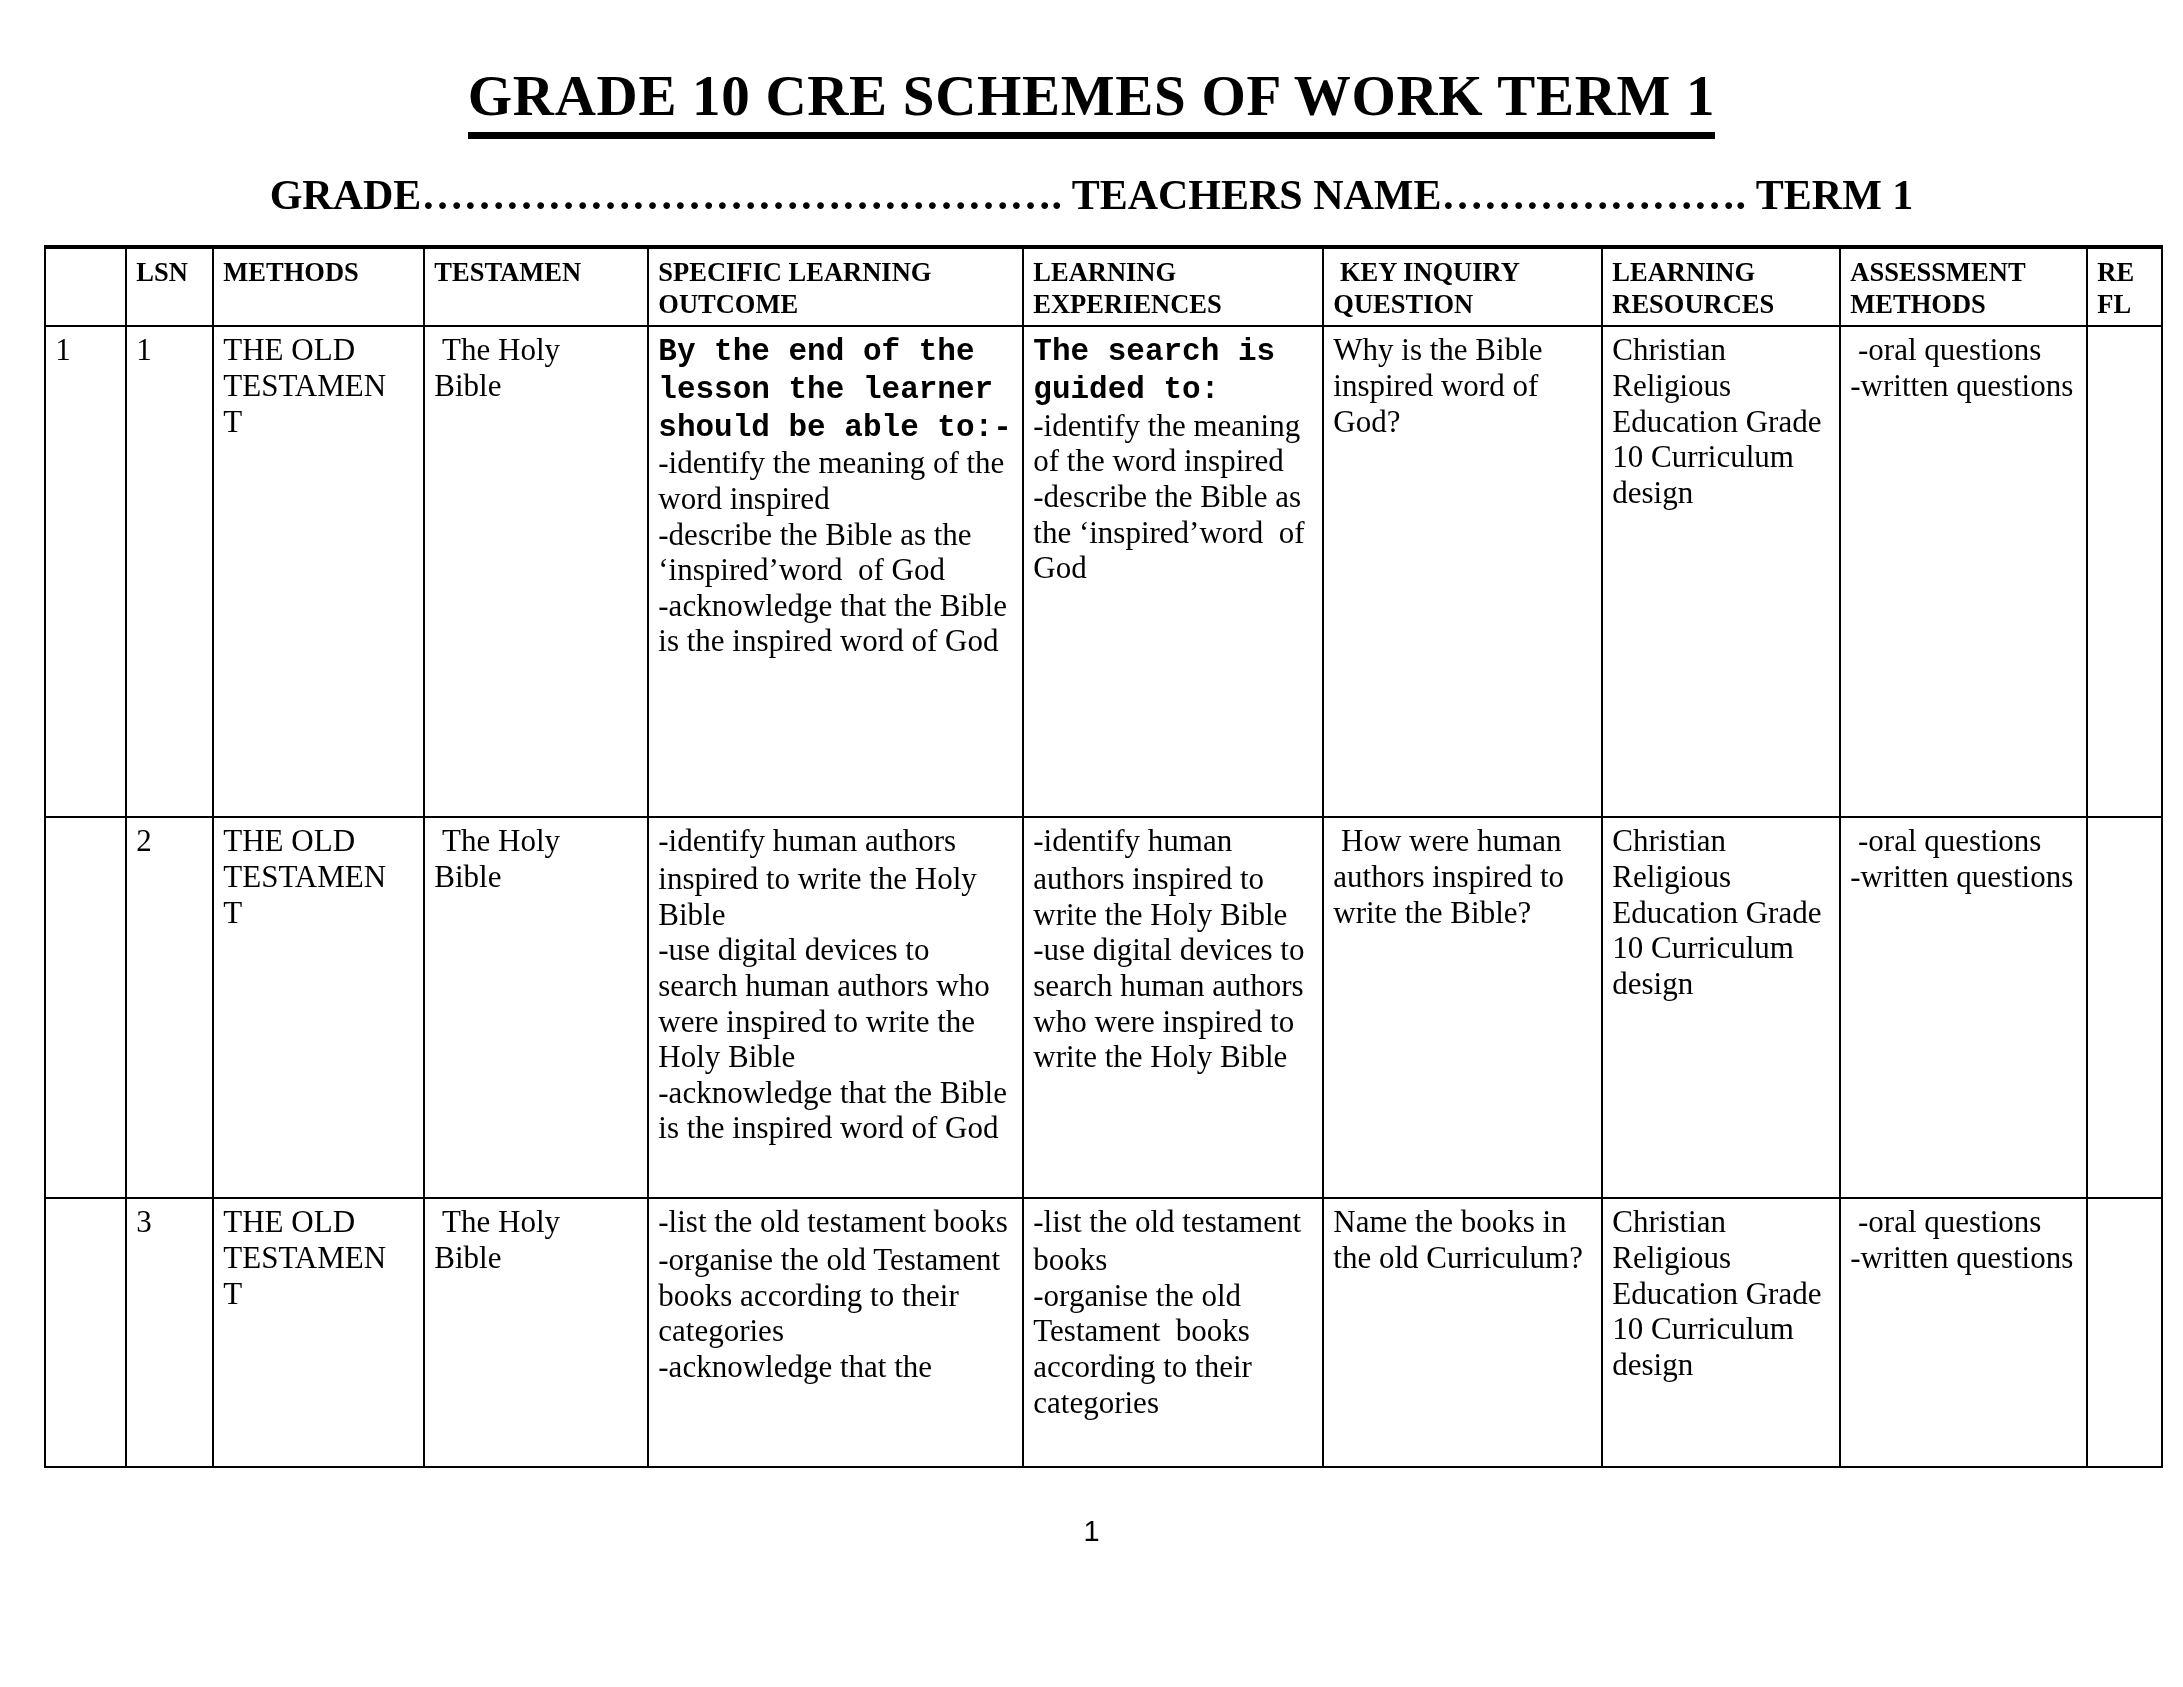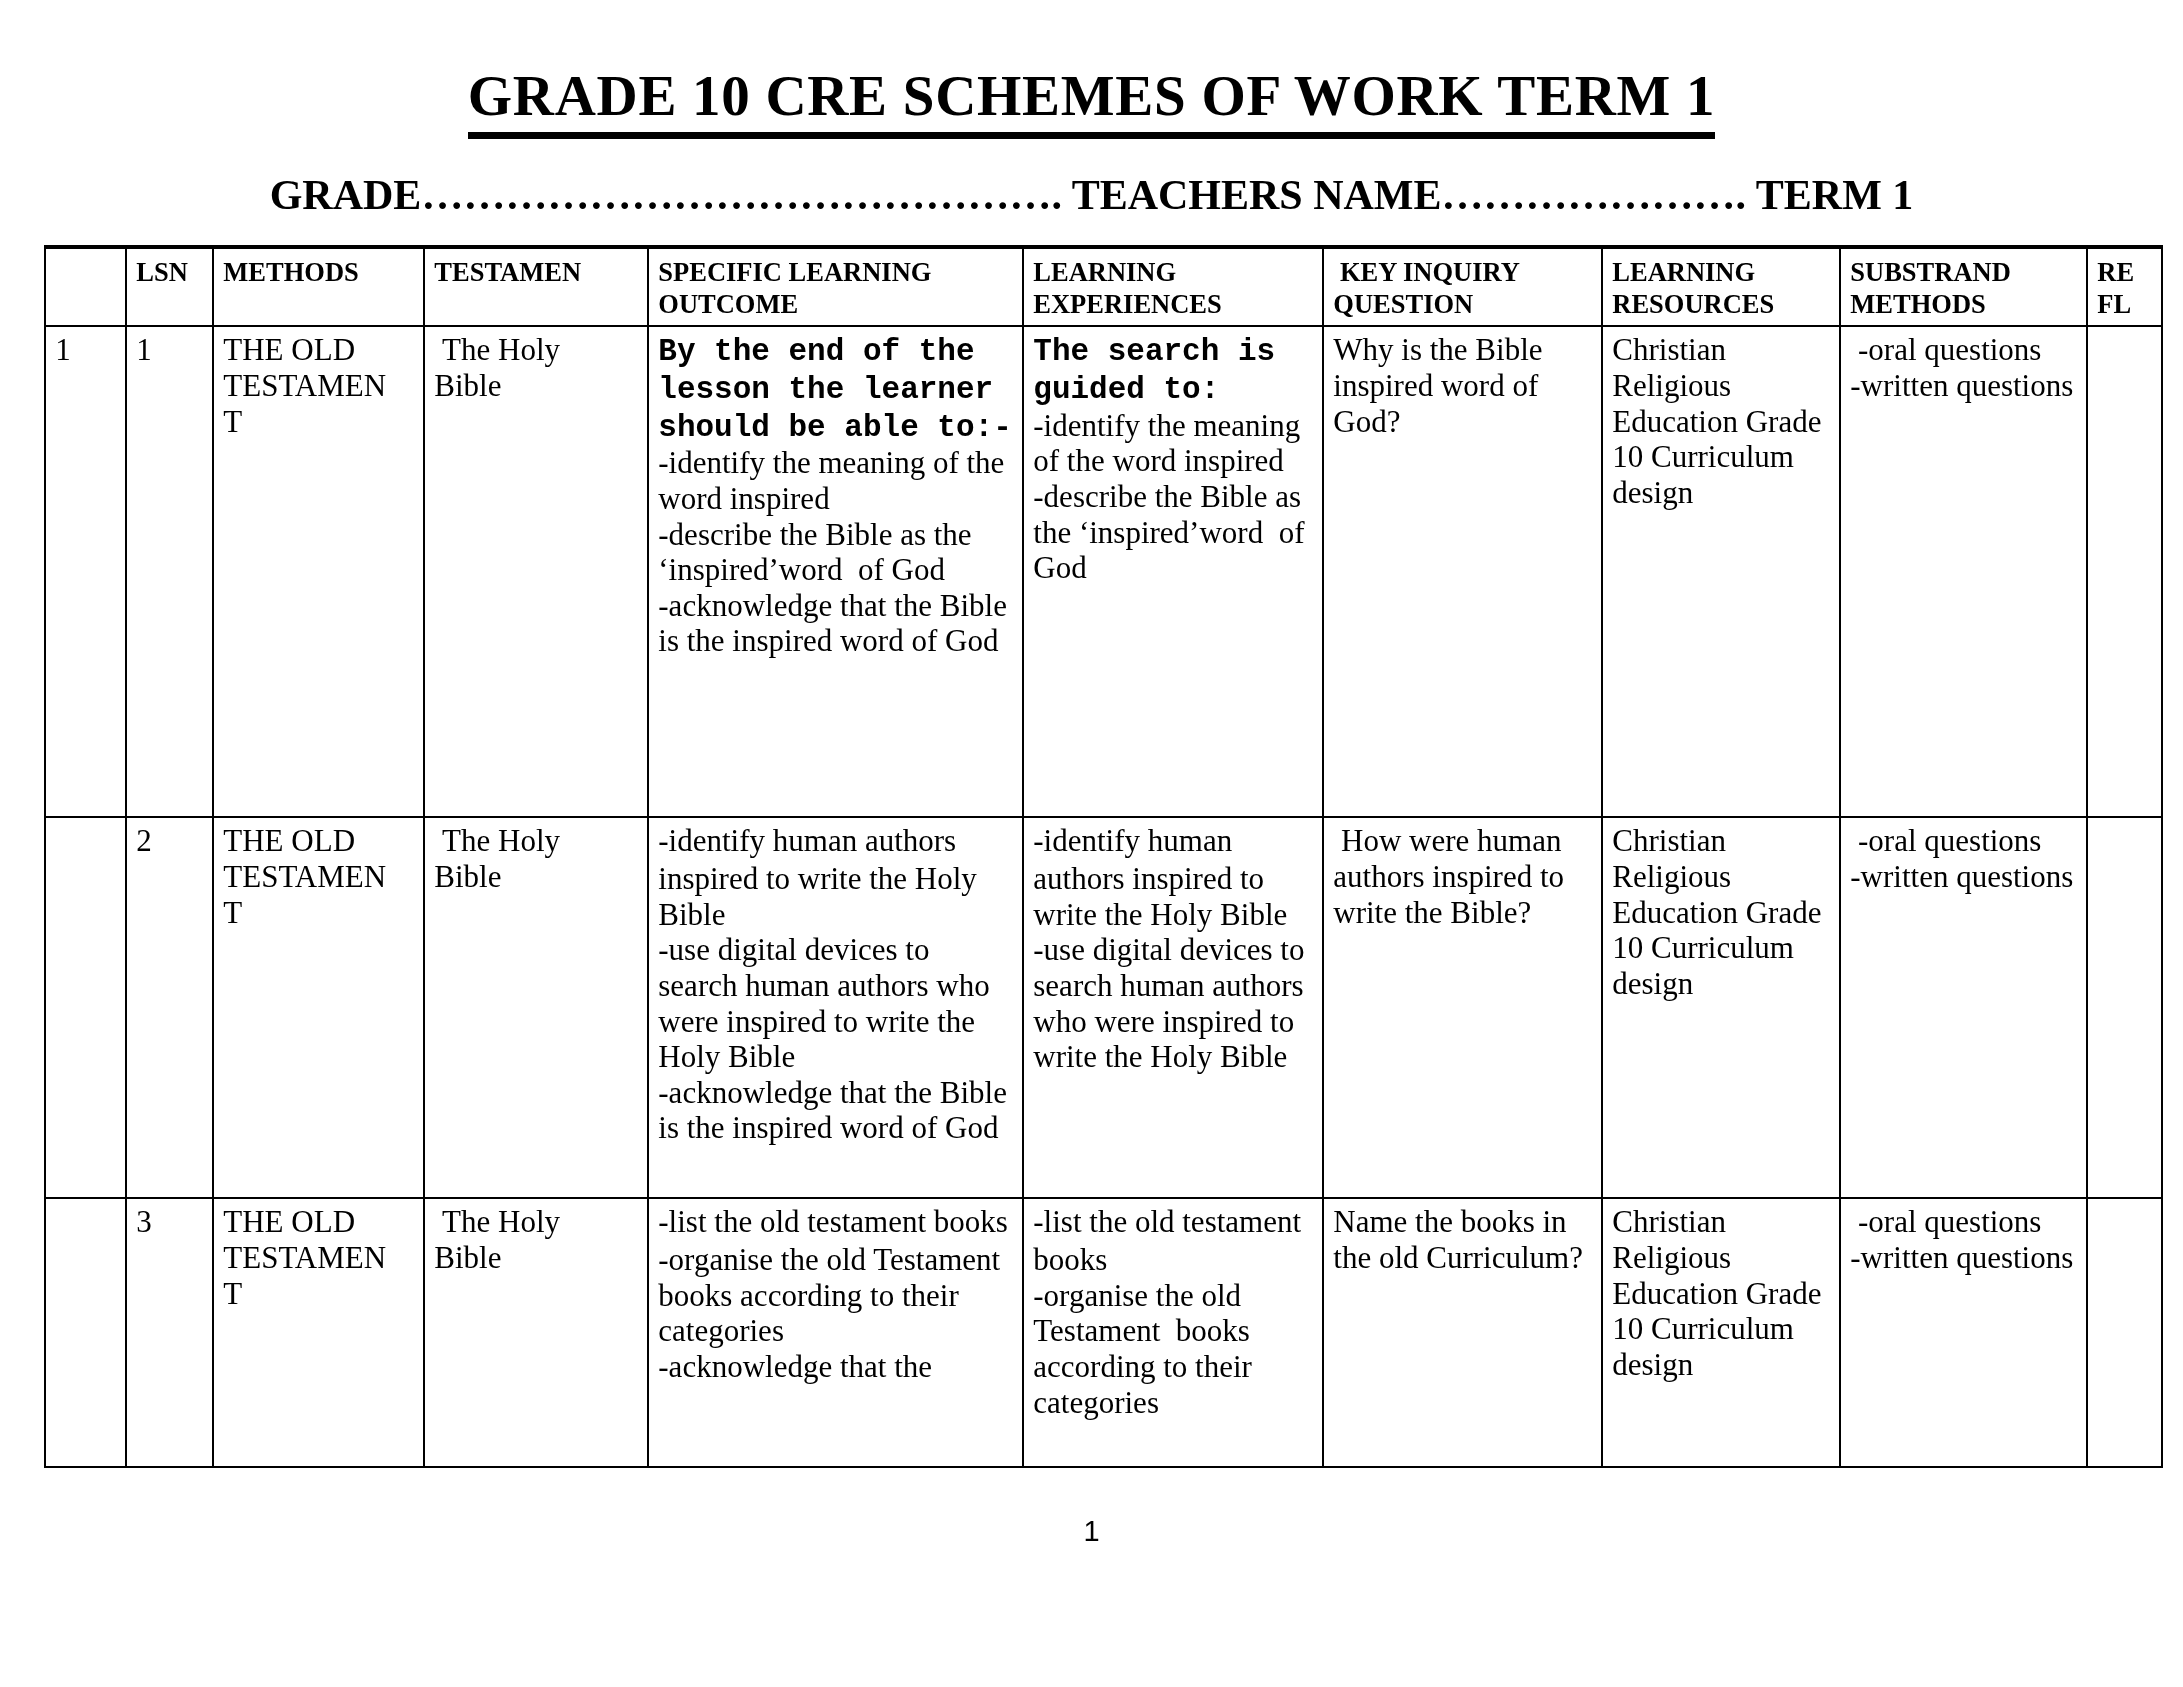--- a/index.html
+++ b/index.html
@@ -112,21 +112,21 @@
       <th>METHODS</th>
       <th>TESTAMEN</th>
       <th>SPECIFIC LEARNING
 OUTCOME</th>
       <th>LEARNING
 EXPERIENCES</th>
       <th> KEY INQUIRY
 QUESTION</th>
       <th>LEARNING
 RESOURCES</th>
-      <th>SUBSTRAND
+      <th>ASSESSMENT
 METHODS</th>
       <th>RE
 FL</th>
     </tr>
   </thead>
   <tbody>
     <tr class="r1">
       <td>1</td>
       <td>1</td>
       <td>THE OLD

